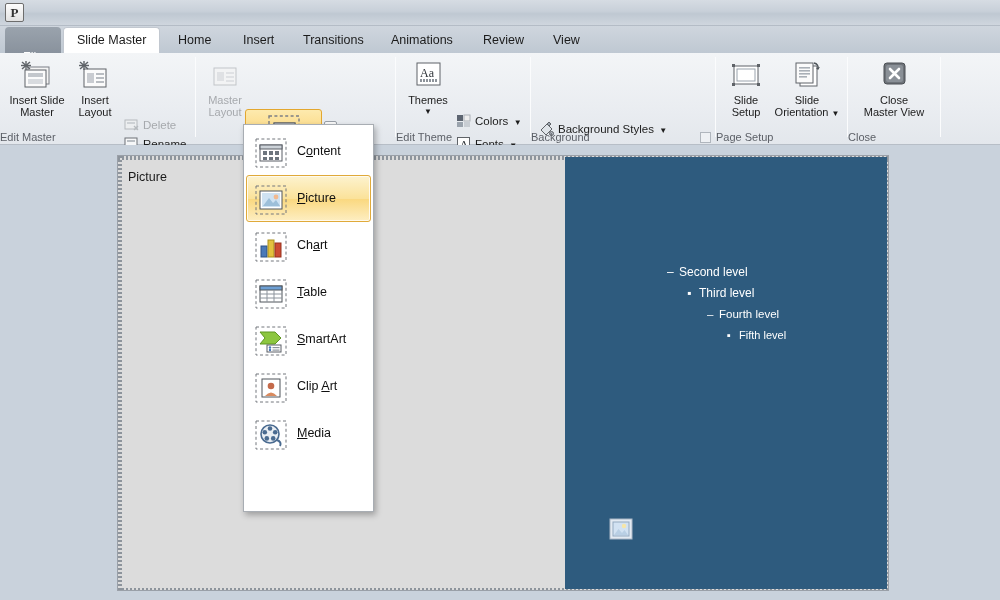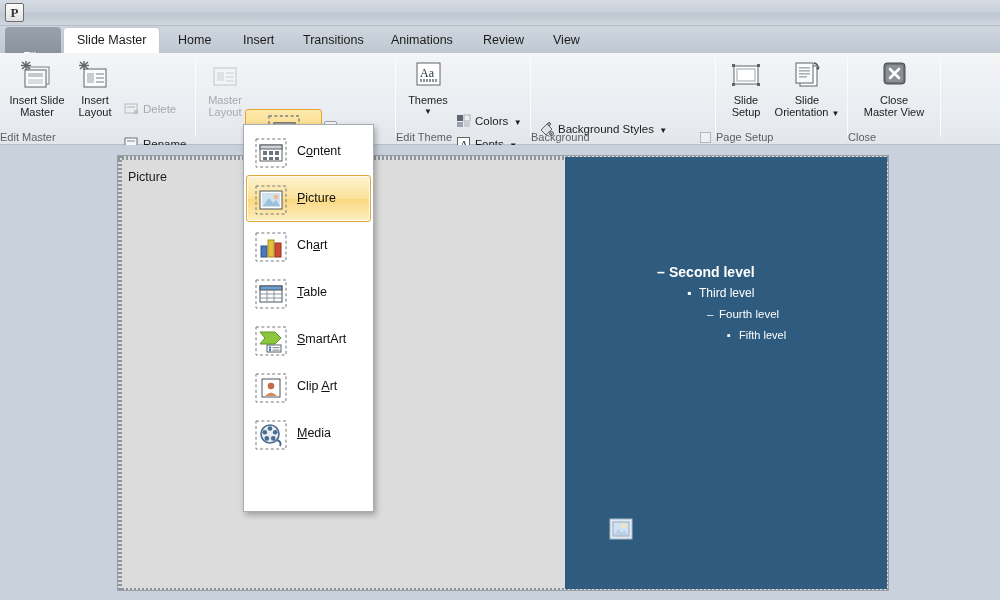--- a/index.html
+++ b/index.html
@@ -163,21 +163,21 @@
   .blue-pane {
     position: absolute; left: 447px; top: 1px; width: 322px; height: 432px;
     background: #2e5b7e;
   }
   .pic-label {
     position: absolute; left: 10px; top: 14px; font-size: 12.5px; color: #1a1a1a;
   }
   .master-text { position: absolute; left: 80px; top: 105px; color: #ffffff; }
   .mt-row { white-space: nowrap; line-height: 21px; }
   .mt1 { font-size: 13px; margin-left: 0px; }
-  .mt2 { font-size: 14px; margin-left: 12px; font-weight: bold; }
+  .mt2 { font-size: 12px; margin-left: 22px; }
   .mt3 { font-size: 12px; margin-left: 42px; }
   .mt4 { font-size: 11.5px; margin-left: 62px; }
   .mt5 { font-size: 11px; margin-left: 82px; }
   .bl { display: inline-block; width: 12px; }
 
   .drag-cursor {
     position: absolute; left: 491px; top: 362px; width: 24px; height: 22px;
   }
 </style>
 </head>
@@ -236,21 +236,21 @@
                 <line x1="11" y1="2" x2="3" y2="9"></line>
               <line x1="7" y1="1" x2="7" y2="10"></line>
                 <line x1="2" y1="5.5" x2="12" y2="5.5"></line>
             </g>
           </svg>
         </div>
         <div class="lbl">Insert</div>
         <div class="lbl">Layout</div>
       </div>
 
-      <div class="smbtn disabled" style="left:122px; top:44px;">
+      <div class="smbtn disabled" style="left:122px; top:60px;">
         <span class="sico">
           <svg width="16" height="16" viewBox="0 0 16 16">
             <rect x="1" y="3" width="12" height="9" fill="#eceef0" stroke="#b6babe"></rect>
             <rect x="3" y="5" width="8" height="2" fill="#cdd1d5"></rect>
             <path d="M10 9 l4 4 M14 9 l-4 4" stroke="#b6babe" stroke-width="1.3"></path>
           </svg>
         </span>
         <span>Delete</span>
       </div>
 

